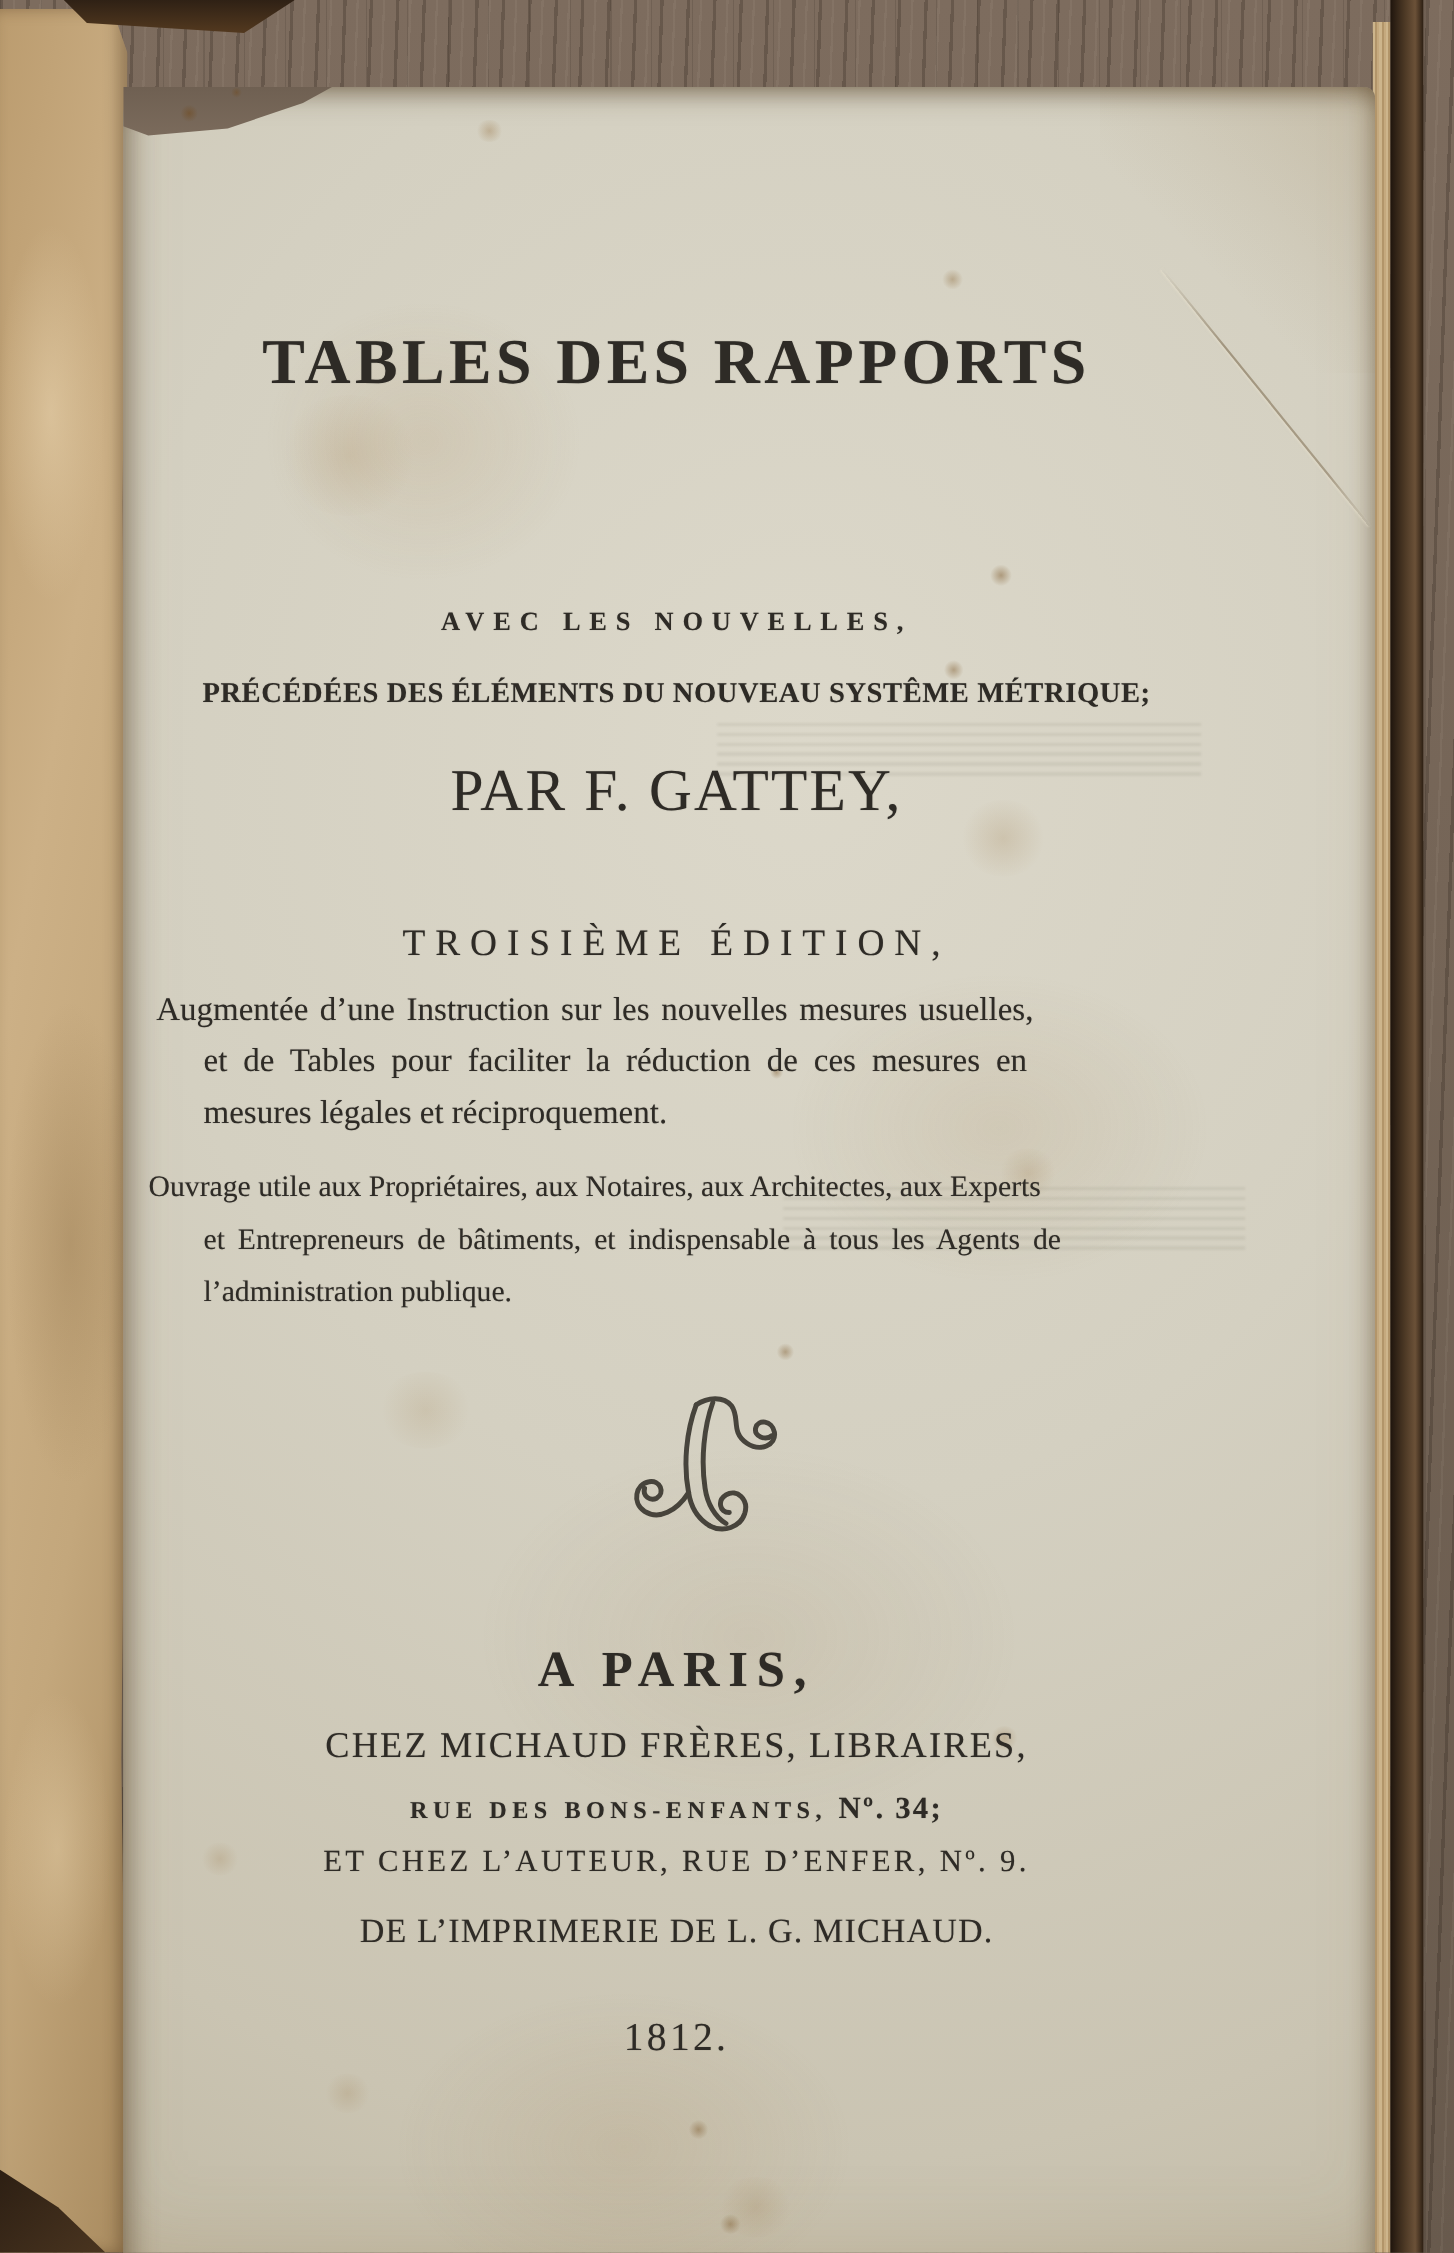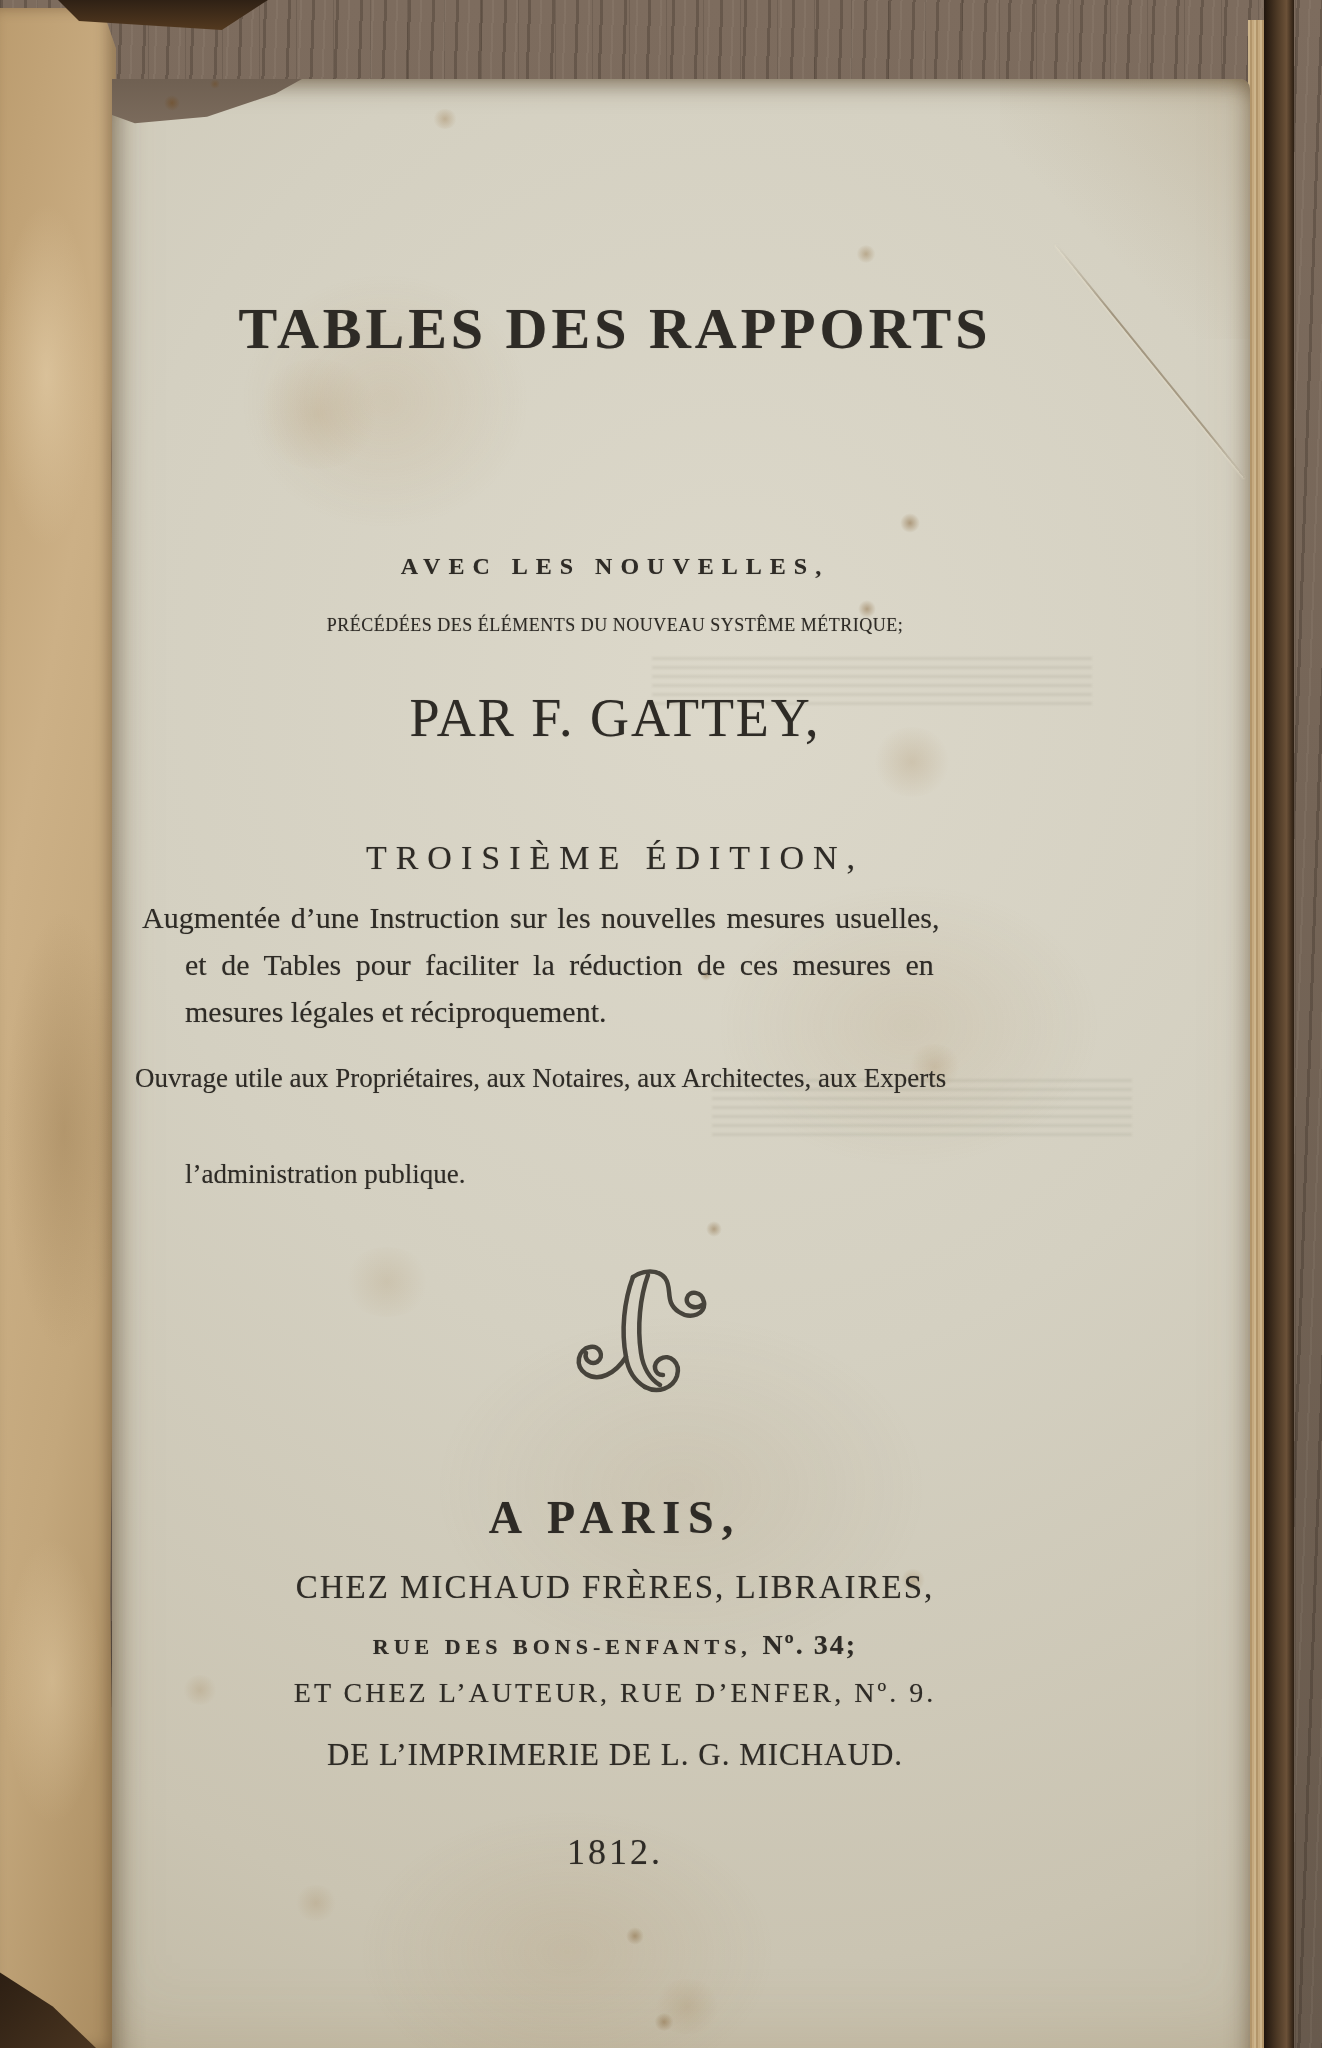--- a/index.html
+++ b/index.html
@@ -85,21 +85,21 @@
   .stain{position:absolute;border-radius:50%;pointer-events:none;}
   .ghost{position:absolute;pointer-events:none;background:repeating-linear-gradient(180deg,rgba(112,108,90,.10) 0 3px,transparent 3px 9px);filter:blur(1px);}
   
   .textcol{position:absolute;left:18px;top:0;width:970px;height:100%;color:#2e2b26;}
   .line{position:absolute;white-space:nowrap;text-shadow:0 0 1px rgba(46,43,38,.35);}
   .c{left:0;width:100%;text-align:center;}
   .t-main   {top:216px;font-size:58px;font-weight:bold;letter-spacing:4px;}
   .t-des    {top:324px;font-size:20px;font-weight:bold;letter-spacing:5px;}
   .t-sub    {top:382px;font-size:42px;font-weight:bold;letter-spacing:1px;}
   .t-avec   {top:474px;font-size:24px;font-weight:bold;letter-spacing:8px;}
-  .t-prec   {top:536px;font-size:18px;font-weight:normal;letter-spacing:.5px;}
+  .t-prec   {top:536px;font-size:26px;font-weight:bold;letter-spacing:.5px;}
   .t-author {top:608px;font-size:54px;letter-spacing:2px;}
   .t-approb {top:702px;font-size:20px;font-weight:bold;letter-spacing:4.5px;}
   .t-edition{top:760px;font-size:34px;letter-spacing:9px;}
   .p1-l1{top:822px;left:12px;font-size:30px;word-spacing:3px;}
   .p1-l2{top:869px;left:55px;font-size:30px;word-spacing:7px;}
   .p1-l3{top:916px;left:55px;font-size:30px;}
   .p2-l1{top:984px;left:5px;font-size:27px;}
   .p2-l2{top:1032px;left:55px;font-size:27px;word-spacing:5px;}
   .p2-l3{top:1080px;left:55px;font-size:27px;}
   .t-city   {top:1412px;font-size:46px;font-weight:bold;letter-spacing:8px;}
@@ -155,20 +155,21 @@
     <div class="line c t-avec">AVEC LES NOUVELLES,</div>
     <div class="line c t-prec">PRÉCÉDÉES DES ÉLÉMENTS DU NOUVEAU SYSTÊME MÉTRIQUE;</div>
     <div class="line c t-author">PAR F. GATTEY,</div>
     <div class="line c t-edition">TROISIÈME ÉDITION,</div>
 
     <div class="line p1-l1">Augmentée d’une Instruction sur les nouvelles mesures usuelles,</div>
     <div class="line p1-l2">et de Tables pour faciliter la réduction de ces mesures en</div>
     <div class="line p1-l3">mesures légales et réciproquement.</div>
 
     <div class="line p2-l1">Ouvrage utile aux Propriétaires, aux Notaires, aux Architectes, aux Experts</div>
+    <div class="line p2-l2">et Entrepreneurs de bâtiments, et indispensable à tous les Agents de</div>
     <div class="line p2-l3">l’administration publique.</div>
 
     <svg class="monogram" viewBox="0 0 160 150">
       <g fill="none" stroke="#34312a" stroke-width="4.5" stroke-linecap="round">
         <path d="M78 10 C 69 34 66 64 71 90 C 73 103 80 114 90 120"></path>
         <path d="M93 8 C 85 30 82 60 86 86 C 88 100 95 112 105 118"></path>
         <path d="M78 10 C 88 3 103 2 110 11 C 118 22 109 35 124 45 C 136 53 151 47 149 35 C 147 24 134 23 132 31 C 130 39 141 43 147 38"></path>
         <path d="M71 90 C 60 107 44 115 31 107 C 19 99 23 82 35 80 C 45 78 50 90 42 95 C 36 98 29 93 31 86"></path>
         <path d="M90 120 C 103 127 118 121 122 109 C 126 96 115 86 105 92 C 97 97 99 108 108 108"></path>
       </g>

